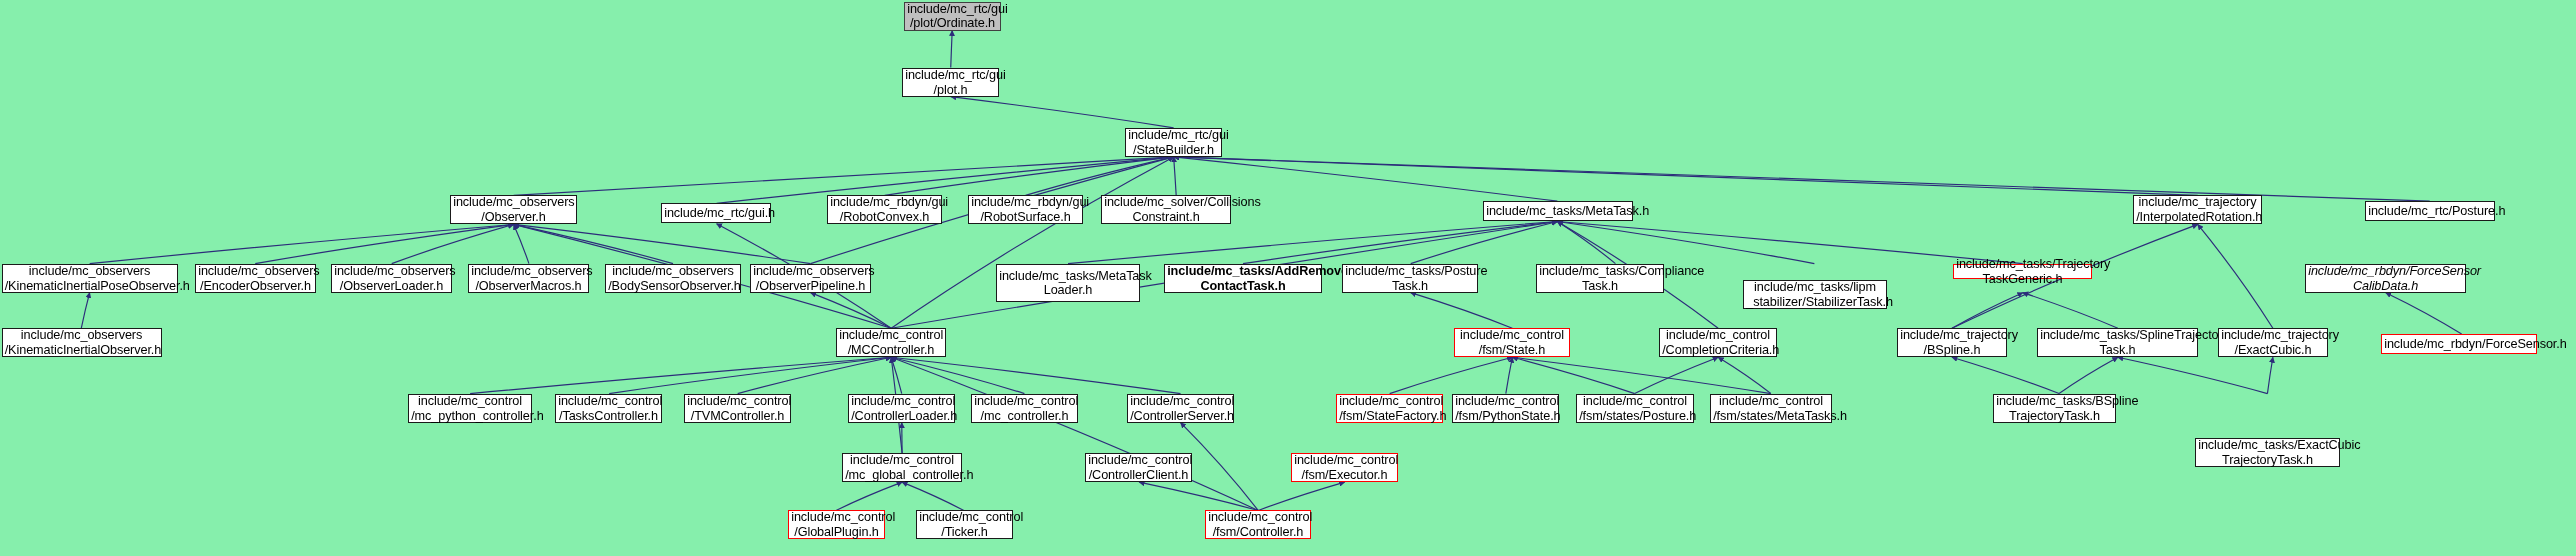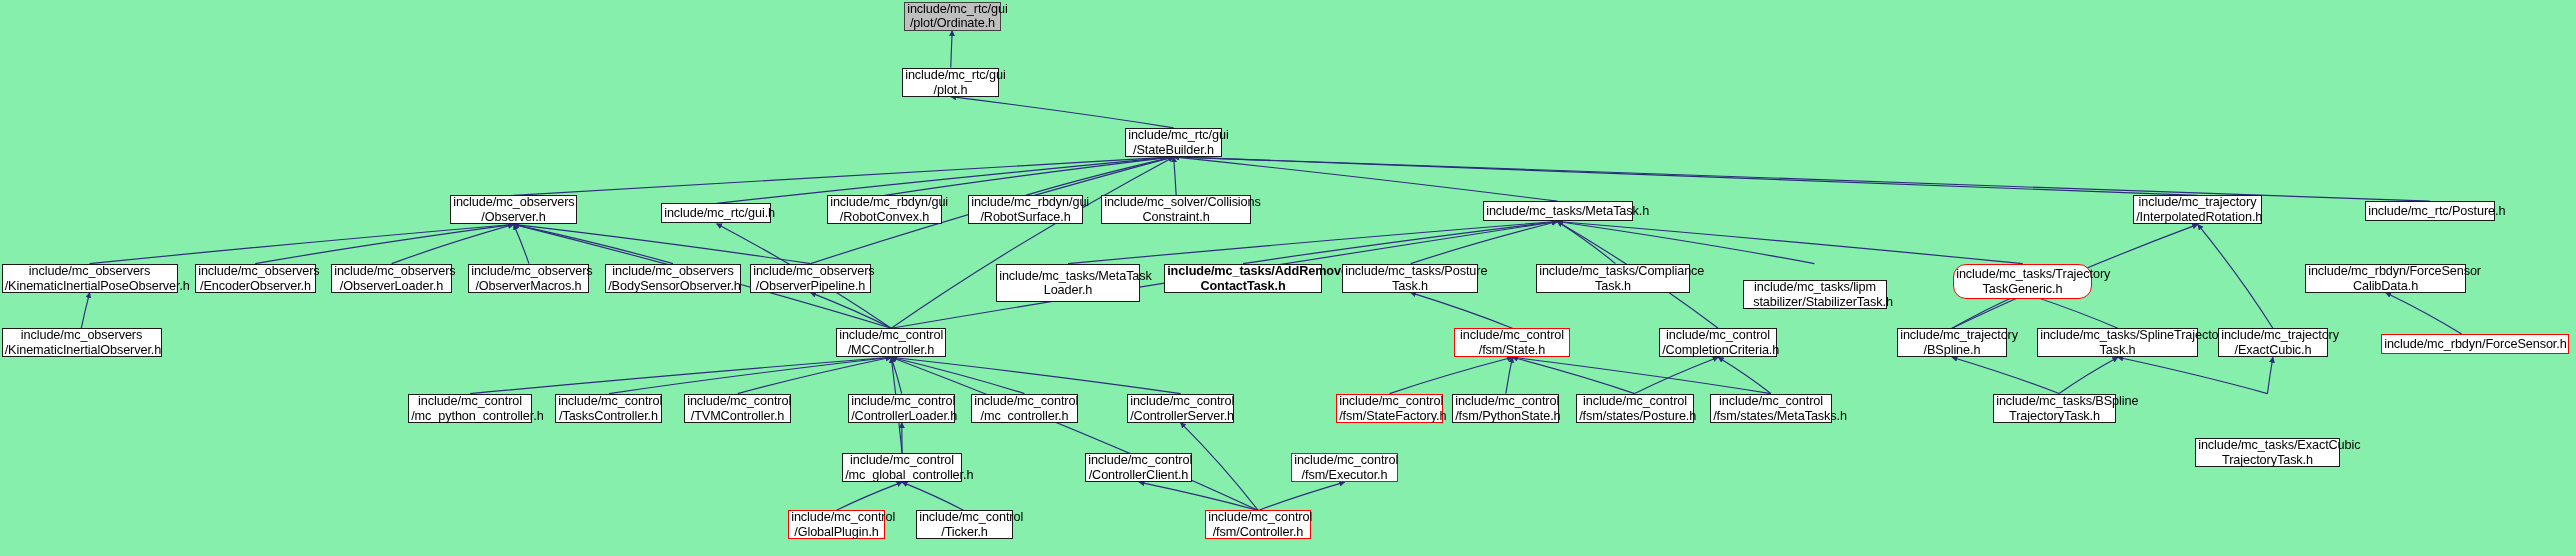--- a/index.html
+++ b/index.html
@@ -115,21 +115,21 @@
 /plot.h</span></div>
       <div class="node" style="left: 1125px; top: 128px; width: 97px; height: 29px;"><span>include/mc_rtc/gui
 /StateBuilder.h</span></div>
       <div class="node" style="left: 450px; top: 195px; width: 127px; height: 29px;"><span>include/mc_observers
 /Observer.h</span></div>
       <div class="node" style="left: 661px; top: 203px; width: 110px; height: 20.3px;"><span>include/mc_rtc/gui.h</span></div>
       <div class="node" style="left: 827px; top: 195px; width: 115px; height: 29px;"><span>include/mc_rbdyn/gui
 /RobotConvex.h</span></div>
       <div class="node" style="left: 968px; top: 195px; width: 115px; height: 29px;"><span>include/mc_rbdyn/gui
 /RobotSurface.h</span></div>
-      <div class="node" style="left: 1101px; top: 195px; width: 150px; height: 29px; justify-content: flex-end;"><span>include/mc_solver/Collisions
+      <div class="node" style="left: 1101px; top: 195px; width: 130px; height: 29px; justify-content: flex-end;"><span>include/mc_solver/Collisions
 Constraint.h</span></div>
       <div class="node" style="left: 1483px; top: 201px; width: 150px; height: 20.3px;"><span>include/mc_tasks/MetaTask.h</span></div>
       <div class="node" style="left: 2133px; top: 195px; width: 129px; height: 29px;"><span>include/mc_trajectory
 /InterpolatedRotation.h</span></div>
       <div class="node" style="left: 2365px; top: 201px; width: 130px; height: 20.3px;"><span>include/mc_rtc/Posture.h</span></div>
       <div class="node" style="left: 1.5px; top: 264px; width: 176px; height: 29px;"><span>include/mc_observers
 /KinematicInertialPoseObserver.h</span></div>
       <div class="node" style="left: 195px; top: 264px; width: 121px; height: 29px;"><span>include/mc_observers
 /EncoderObserver.h</span></div>
       <div class="node" style="left: 331px; top: 264px; width: 121px; height: 29px;"><span>include/mc_observers
@@ -139,43 +139,43 @@
       <div class="node" style="left: 605px; top: 264px; width: 136px; height: 29px;"><span>include/mc_observers
 /BodySensorObserver.h</span></div>
       <div class="node" style="left: 750px; top: 264px; width: 121px; height: 29px;"><span>include/mc_observers
 /ObserverPipeline.h</span></div>
       <div class="node" style="left: 996px; top: 264px; width: 144px; height: 38px;"><span>include/mc_tasks/MetaTask
 Loader.h</span></div>
       <div class="node" style="left: 1164px; top: 264px; width: 158px; height: 29px; font-weight: bold;"><span>include/mc_tasks/AddRemove
 ContactTask.h</span></div>
       <div class="node" style="left: 1342px; top: 264px; width: 136px; height: 29px;"><span>include/mc_tasks/Posture
 Task.h</span></div>
-      <div class="node" style="left: 1536px; top: 264px; width: 154px; height: 29px;"><span>include/mc_tasks/Compliance
+      <div class="node" style="left: 1536px; top: 264px; width: 128px; height: 29px;"><span>include/mc_tasks/Compliance
 Task.h</span></div>
       <div class="node" style="left: 1743px; top: 280px; width: 144px; height: 29px;"><span>include/mc_tasks/lipm
 _stabilizer/StabilizerTask.h</span></div>
-      <div class="node red" style="left: 1953px; top: 264px; width: 139px; height: 35px; border-radius: 13px;"><span>include/mc_tasks/Trajectory
+      <div class="node red" style="left: 1953px; top: 264px; width: 139px; height: 15px;"><span>include/mc_tasks/Trajectory
 TaskGeneric.h</span></div>
-      <div class="node" style="left: 2305px; top: 264px; width: 161px; height: 29px;"><span>include/mc_rbdyn/ForceSensor
+      <div class="node" style="left: 2305px; top: 264px; width: 161px; height: 29px; font-style: italic;"><span>include/mc_rbdyn/ForceSensor
 CalibData.h</span></div>
       <div class="node" style="left: 1.5px; top: 328px; width: 160px; height: 29px;"><span>include/mc_observers
 /KinematicInertialObserver.h</span></div>
       <div class="node" style="left: 836px; top: 328px; width: 110px; height: 29px;"><span>include/mc_control
 /MCController.h</span></div>
       <div class="node red" style="left: 1454px; top: 328px; width: 116px; height: 29px;"><span>include/mc_control
 /fsm/State.h</span></div>
       <div class="node" style="left: 1659px; top: 328px; width: 118px; height: 29px;"><span>include/mc_control
 /CompletionCriteria.h</span></div>
       <div class="node" style="left: 1897px; top: 328px; width: 110px; height: 29px;"><span>include/mc_trajectory
 /BSpline.h</span></div>
       <div class="node" style="left: 2037px; top: 328px; width: 161px; height: 29px;"><span>include/mc_tasks/SplineTrajectory
 Task.h</span></div>
       <div class="node" style="left: 2218px; top: 328px; width: 110px; height: 29px;"><span>include/mc_trajectory
 /ExactCubic.h</span></div>
-      <div class="node red" style="left: 2381px; top: 334px; width: 188px; height: 20.3px;"><span>include/mc_rbdyn/ForceSensor.h</span></div>
+      <div class="node red" style="left: 2381px; top: 334px; width: 156px; height: 20.3px;"><span>include/mc_rbdyn/ForceSensor.h</span></div>
       <div class="node" style="left: 408px; top: 394px; width: 124px; height: 29px;"><span>include/mc_control
 /mc_python_controller.h</span></div>
       <div class="node" style="left: 555px; top: 394px; width: 107px; height: 29px;"><span>include/mc_control
 /TasksController.h</span></div>
       <div class="node" style="left: 684px; top: 394px; width: 107px; height: 29px;"><span>include/mc_control
 /TVMController.h</span></div>
       <div class="node" style="left: 848px; top: 394px; width: 107px; height: 29px;"><span>include/mc_control
 /ControllerLoader.h</span></div>
       <div class="node" style="left: 971px; top: 394px; width: 107px; height: 29px;"><span>include/mc_control
 /mc_controller.h</span></div>

